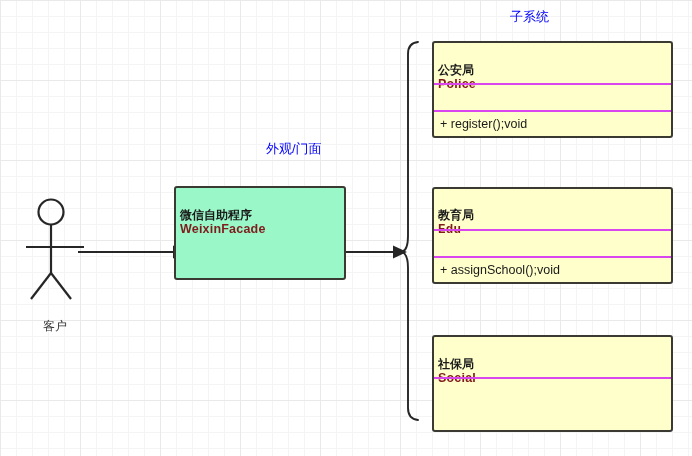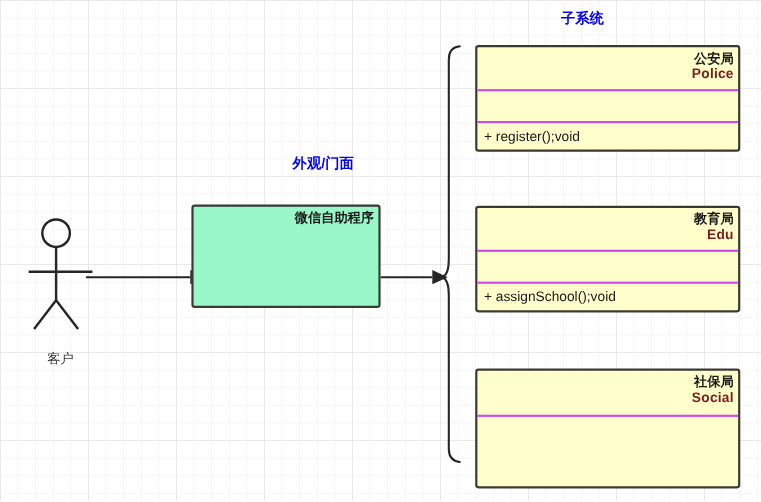--- a/index.html
+++ b/index.html
@@ -41,22 +41,22 @@
     background: #ffffcc;
   }
   .uml-section {
     box-sizing: border-box;
     position: relative;
   }
   .uml-section + .uml-section {
     border-top: 2px solid #d946ef;
   }
   .uml-title {
-    text-align: right;
-    padding: 3px 4px 4px 4px;
+    text-align: left;
+    padding: 20px 4px 4px 4px;
     line-height: 1.18;
   }
   .uml-title .cn {
     display: block;
     font-size: 12px;
     font-weight: bold;
     color: #1a1a1a;
   }
   .uml-title .en {
     display: block;
@@ -85,21 +85,21 @@
   }
   .empty-section {
     
   }
 
   
   .note-label {
     position: absolute;
     color: #0000ff;
     font-size: 13px;
-    font-weight: bold;
+    font-weight: normal;
     white-space: nowrap;
   }
 
   
   .actor {
     position: absolute;
   }
   .actor-caption {
     position: absolute;
     font-size: 12px;
@@ -144,46 +144,47 @@
     <svg width="80" height="382" viewBox="0 0 80 382">
       <line x1="0" y1="212" x2="47" y2="212" stroke="#262626" stroke-width="1.8"></line>
       <polygon points="47,205.5 61,212 47,218.5" fill="#262626"></polygon>
       <path d="M 72 2 Q 62 3 62 14 L 62 196 Q 62 210 56 212 Q 62 214 62 228 L 62 368 Q 62 379 72 380" fill="none" stroke="#262626" stroke-width="1.9" stroke-linecap="round"></path>
     </svg>
   </div>
 
   <div class="uml-box facade" style="left:174px; top:186px; width:172px; height:94px;">
     <div class="uml-section uml-title">
       <span class="cn">微信自助程序</span>
+      <span class="en">WeixinFacade</span>
     </div>
   </div>
 
   <div class="uml-box subsystem" style="left:432px; top:41px; width:241px; height:97px;">
     <div class="uml-section uml-title" style="height:40px;">
       <span class="cn">公安局</span>
       <span class="en">Police</span>
     </div>
     <div class="uml-section empty-section" style="height:30px;"></div>
     <div class="uml-section uml-ops">
       <div class="op-line">+ register();void</div>
     </div>
   </div>
 
   <div class="uml-box subsystem" style="left:432px; top:187px; width:241px; height:97px;">
-    <div class="uml-section uml-title" style="height:40px;">
+    <div class="uml-section uml-title" style="height:40px;font-family:Liberation Mono, monospace;">
       <span class="cn">教育局</span>
       <span class="en">Edu</span>
     </div>
     <div class="uml-section empty-section" style="height:30px;"></div>
     <div class="uml-section uml-ops">
       <div class="op-line">+ assignSchool();void</div>
     </div>
   </div>
 
-  <div class="uml-box subsystem" style="left:432px; top:335px; width:241px; height:109px;">
+  <div class="uml-box subsystem" style="left:432px; top:335px; width:241px; height:97px;">
     <div class="uml-section uml-title" style="height:40px;">
       <span class="cn">社保局</span>
       <span class="en">Social</span>
     </div>
     <div class="uml-section empty-section" style="height:30px;"></div>
   </div>
 
 </div>
 
 </body></html>

